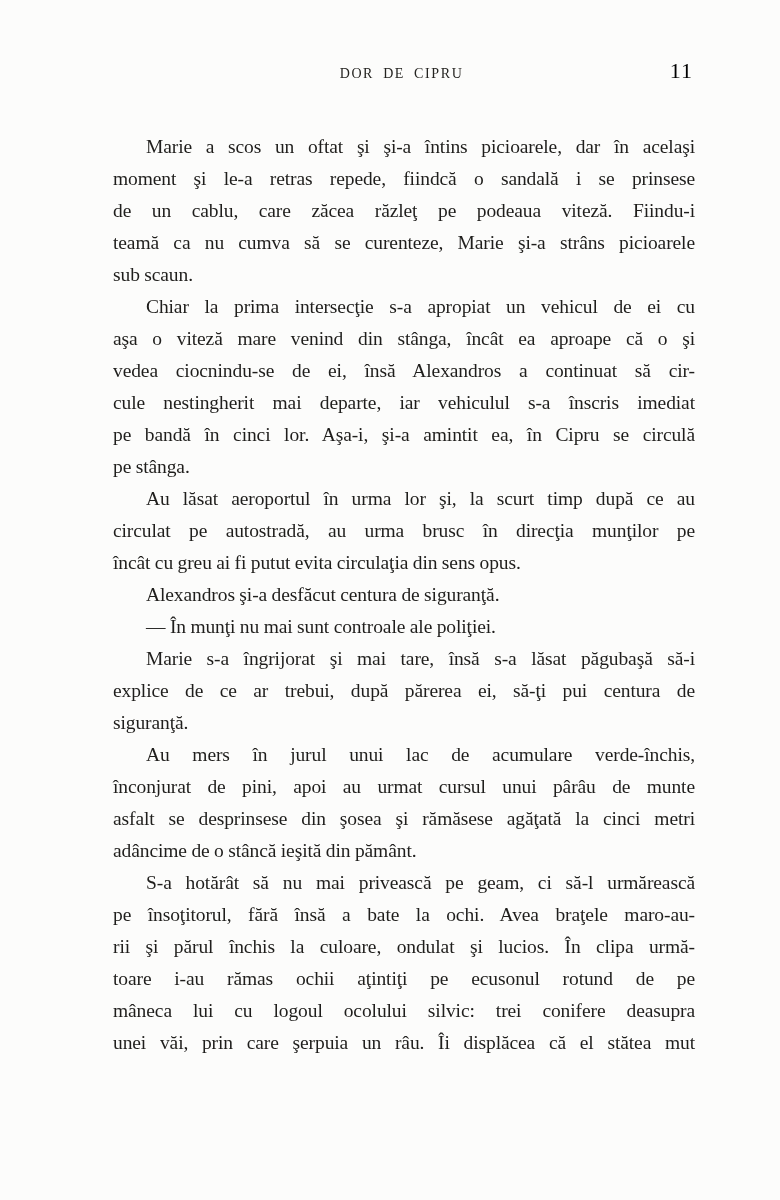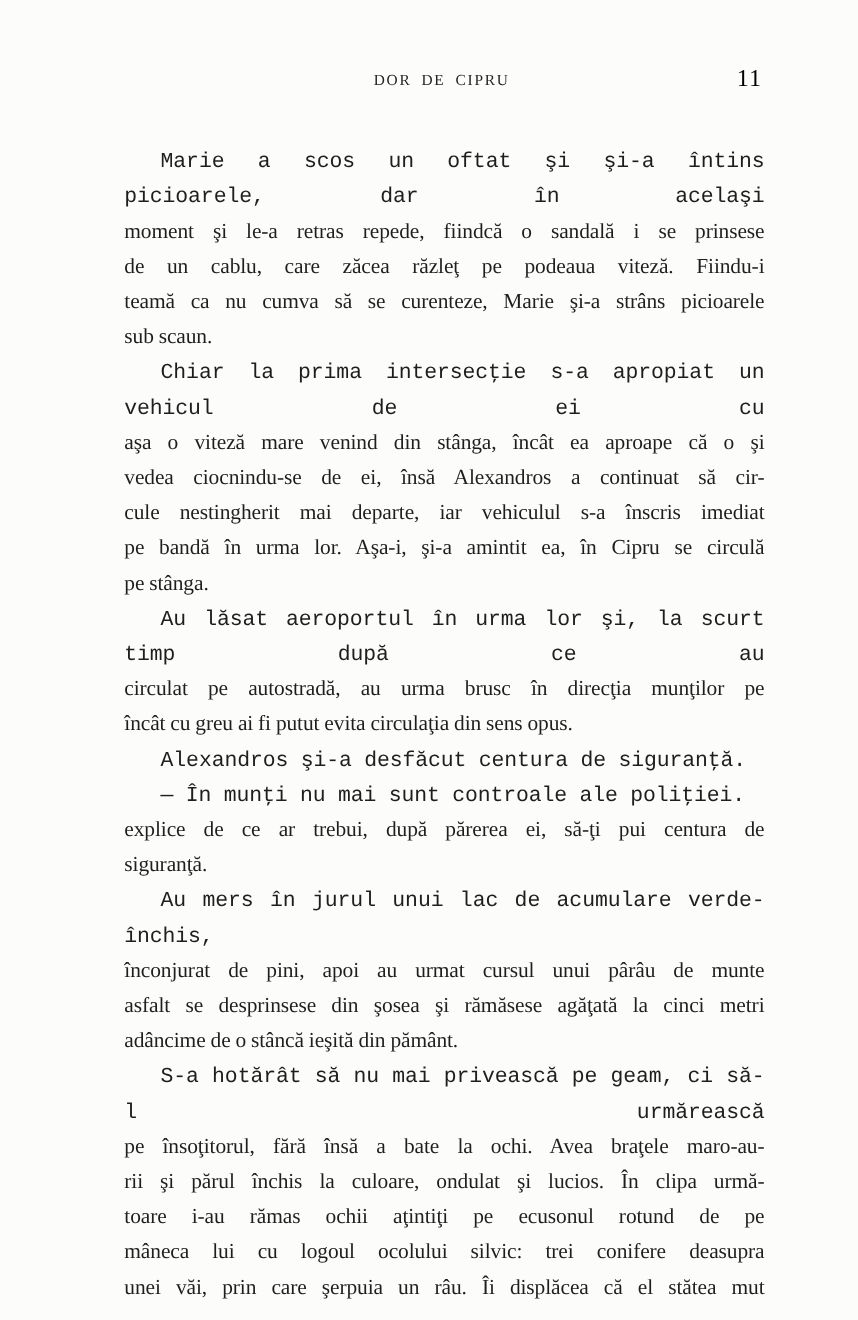--- a/index.html
+++ b/index.html
@@ -61,21 +61,20 @@
     text-align-last: justify;
     word-spacing: -0.3px;
     letter-spacing: -0.1px;
     white-space: normal;
   }
   .line.para-end {
     text-align-last: left;
   }
   .line.indent {
     text-indent: 33px;
-    font-family: Liberation Mono, monospace;
   }
 </style>
 </head>
 <body style="--bg: #fcfcfb; --ink: #1f1e1c;">
 
 <div class="page">
   <header class="running-head">
     <span class="head-title">DOR DE CIPRU</span>
     <span class="page-number">11</span>
   </header>
@@ -85,35 +84,36 @@
         <div class="line">moment şi le-a retras repede, fiindcă o sandală i se prinsese</div>
         <div class="line">de un cablu, care zăcea răzleţ pe podeaua viteză. Fiindu-i</div>
         <div class="line">teamă ca nu cumva să se curenteze, Marie şi-a strâns picioarele</div>
         <div class="line para-end">sub scaun.</div>
       </div>
       <div>
         <div class="line indent">Chiar la prima intersecţie s-a apropiat un vehicul de ei cu</div>
         <div class="line">aşa o viteză mare venind din stânga, încât ea aproape că o şi</div>
         <div class="line">vedea ciocnindu-se de ei, însă Alexandros a continuat să cir-</div>
         <div class="line">cule nestingherit mai departe, iar vehiculul s-a înscris imediat</div>
-        <div class="line">pe bandă în urma lor. Aşa-i, şi-a amintit ea, în Cipru se circulă</div>
+        <div class="line">pe bandă în cinci lor. Aşa-i, şi-a amintit ea, în Cipru se circulă</div>
         <div class="line para-end">pe stânga.</div>
       </div>
       <div>
         <div class="line indent">Au lăsat aeroportul în urma lor şi, la scurt timp după ce au</div>
         <div class="line">circulat pe autostradă, au urma brusc în direcţia munţilor pe</div>
         <div class="line para-end">încât cu greu ai fi putut evita circulaţia din sens opus.</div>
       </div>
       <div>
         <div class="line indent para-end">Alexandros şi-a desfăcut centura de siguranţă.</div>
       </div>
       <div>
         <div class="line indent para-end">— În munţi nu mai sunt controale ale poliţiei.</div>
       </div>
       <div>
+        <div class="line indent">Marie s-a îngrijorat şi mai tare, însă s-a lăsat păgubaşă să-i</div>
         <div class="line">explice de ce ar trebui, după părerea ei, să-ţi pui centura de</div>
         <div class="line para-end">siguranţă.</div>
       </div>
       <div>
         <div class="line indent">Au mers în jurul unui lac de acumulare verde-închis,</div>
         <div class="line">înconjurat de pini, apoi au urmat cursul unui pârâu de munte</div>
         <div class="line">asfalt se desprinsese din şosea şi rămăsese agăţată la cinci metri</div>
         <div class="line para-end">adâncime de o stâncă ieşită din pământ.</div>
       </div>
       <div>

